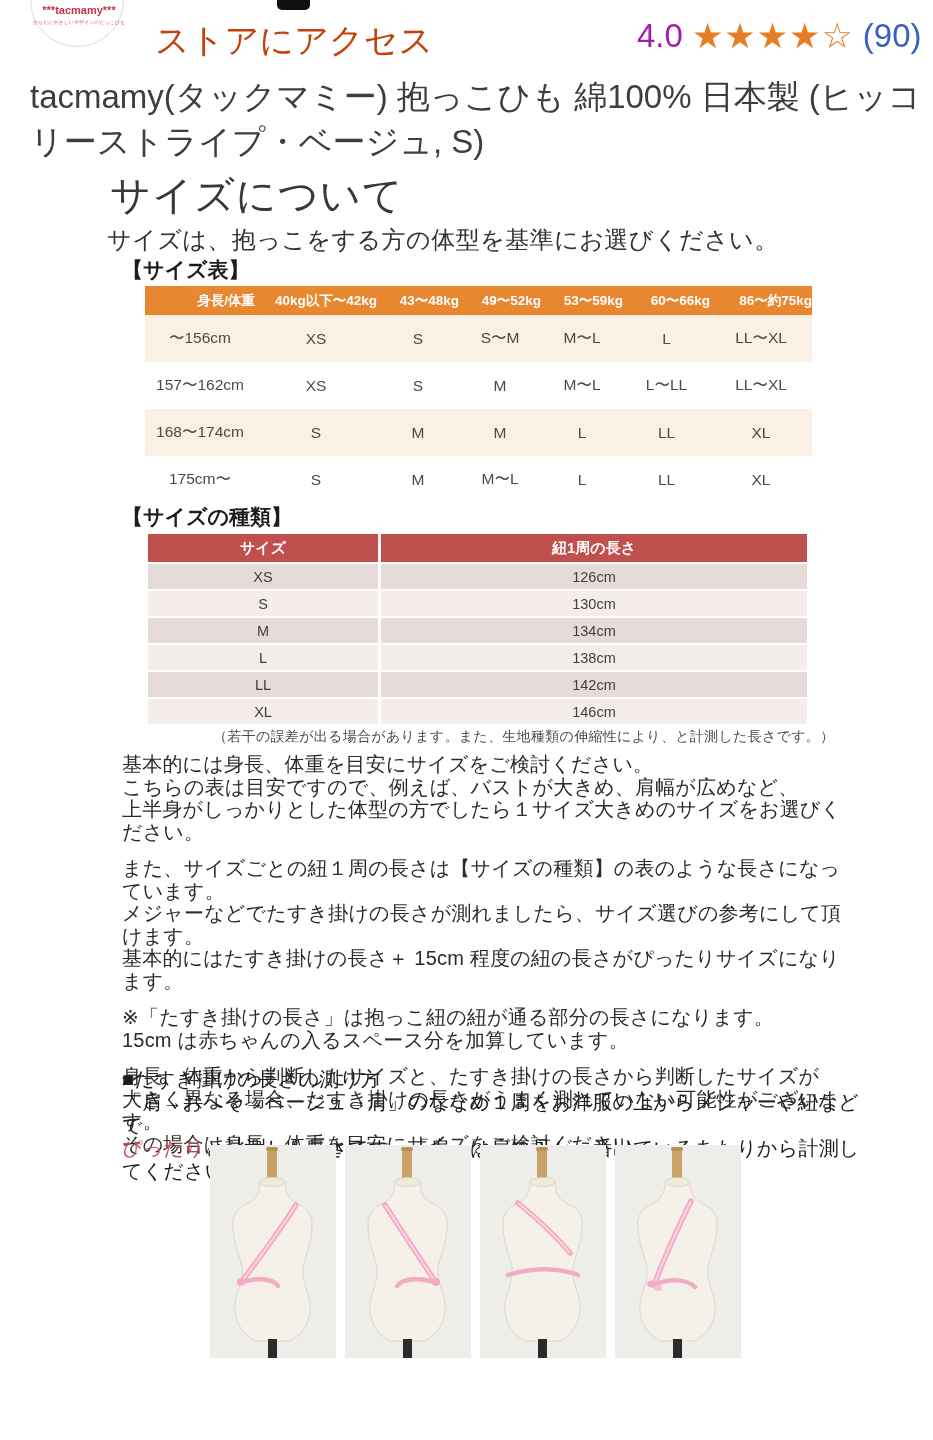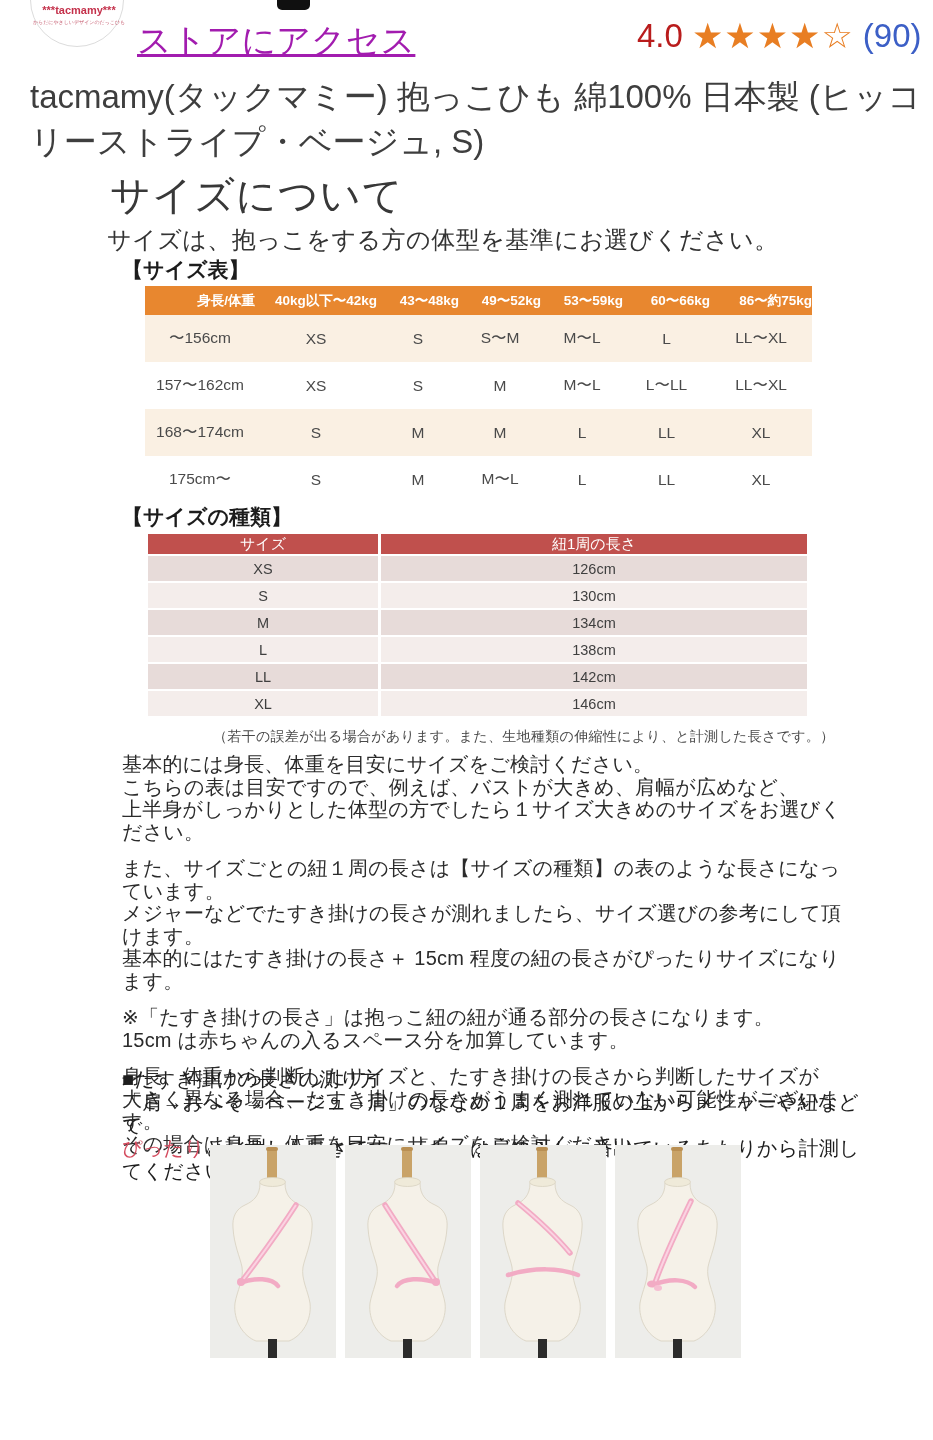--- a/index.html
+++ b/index.html
@@ -22,26 +22,26 @@
   }
   .logo-subtext{
     left:33px;top:19px;width:92px;text-align:center;
     font-size:5px;color:#c4576b;white-space:nowrap;overflow:hidden;
   }
   .cutoff-fragment{
     left:277px;top:0;width:33px;height:10px;background:#101010;
     border-radius:0 0 5px 5px;
   }
   .store-link{
-    left:137px;top:18px;font-size:34px;color:#a21caf;white-space:nowrap;cursor:pointer;text-decoration:underline;
+    left:155px;top:18px;font-size:34px;color:#c2410c;white-space:nowrap;cursor:pointer;
   }
   .rating-row{
     left:637px;top:16px;display:flex;align-items:center;gap:9px;white-space:nowrap;
   }
-  .rating-value{font-size:33px;color:#b91c1c;text-align:center;}
+  .rating-value{font-size:33px;color:#a21caf;text-align:center;}
   .stars{font-size:35px;color:#e87e23;letter-spacing:1px;cursor:pointer;}
   .stars .star{color:#e87e23;}
   .rating-count{font-size:33px;color:#3c5fc6;cursor:pointer;}
 
   .product-title{
     left:30px;top:74px;width:893px;
     font-size:33px;line-height:45px;color:#3e3e3e;
     word-break:break-all;
   }
 
@@ -59,22 +59,22 @@
     height:29px;padding:0;text-align:right;overflow:hidden;white-space:nowrap;
   }
   .size-table td{
     height:47px;font-size:15.5px;color:#4a4a4a;text-align:center;padding:0;
   }
   .size-table tbody tr:nth-child(odd){background:#faf0e3;}
   .size-table tbody tr:nth-child(even){background:#ffffff;}
 
   .type-table{left:145px;top:532px;width:662px;border-collapse:separate;border-spacing:3px 2px;}
   .type-table th{
-    background:#c0504d;color:#fff;font-size:15px;font-weight:normal;
-    height:20px;padding:0;text-align:center;
+    background:#c0504d;color:#fff;font-size:15px;font-weight:bold;
+    height:28px;padding:0;text-align:center;
   }
   .type-table td{height:25px;font-size:14.5px;color:#3f3f3f;text-align:center;padding:0;}
   .type-table tbody tr:nth-child(odd) td{background:#e7dbd9;}
   .type-table tbody tr:nth-child(even) td{background:#f4edeb;}
 
   .table-note{left:213px;top:728px;font-size:14px;color:#4a4a4a;letter-spacing:0.3px;}
 
   .paragraphs{left:122px;top:753px;width:720px;}
   .para{
     font-size:20px;line-height:22.5px;color:#2b2b2b;

